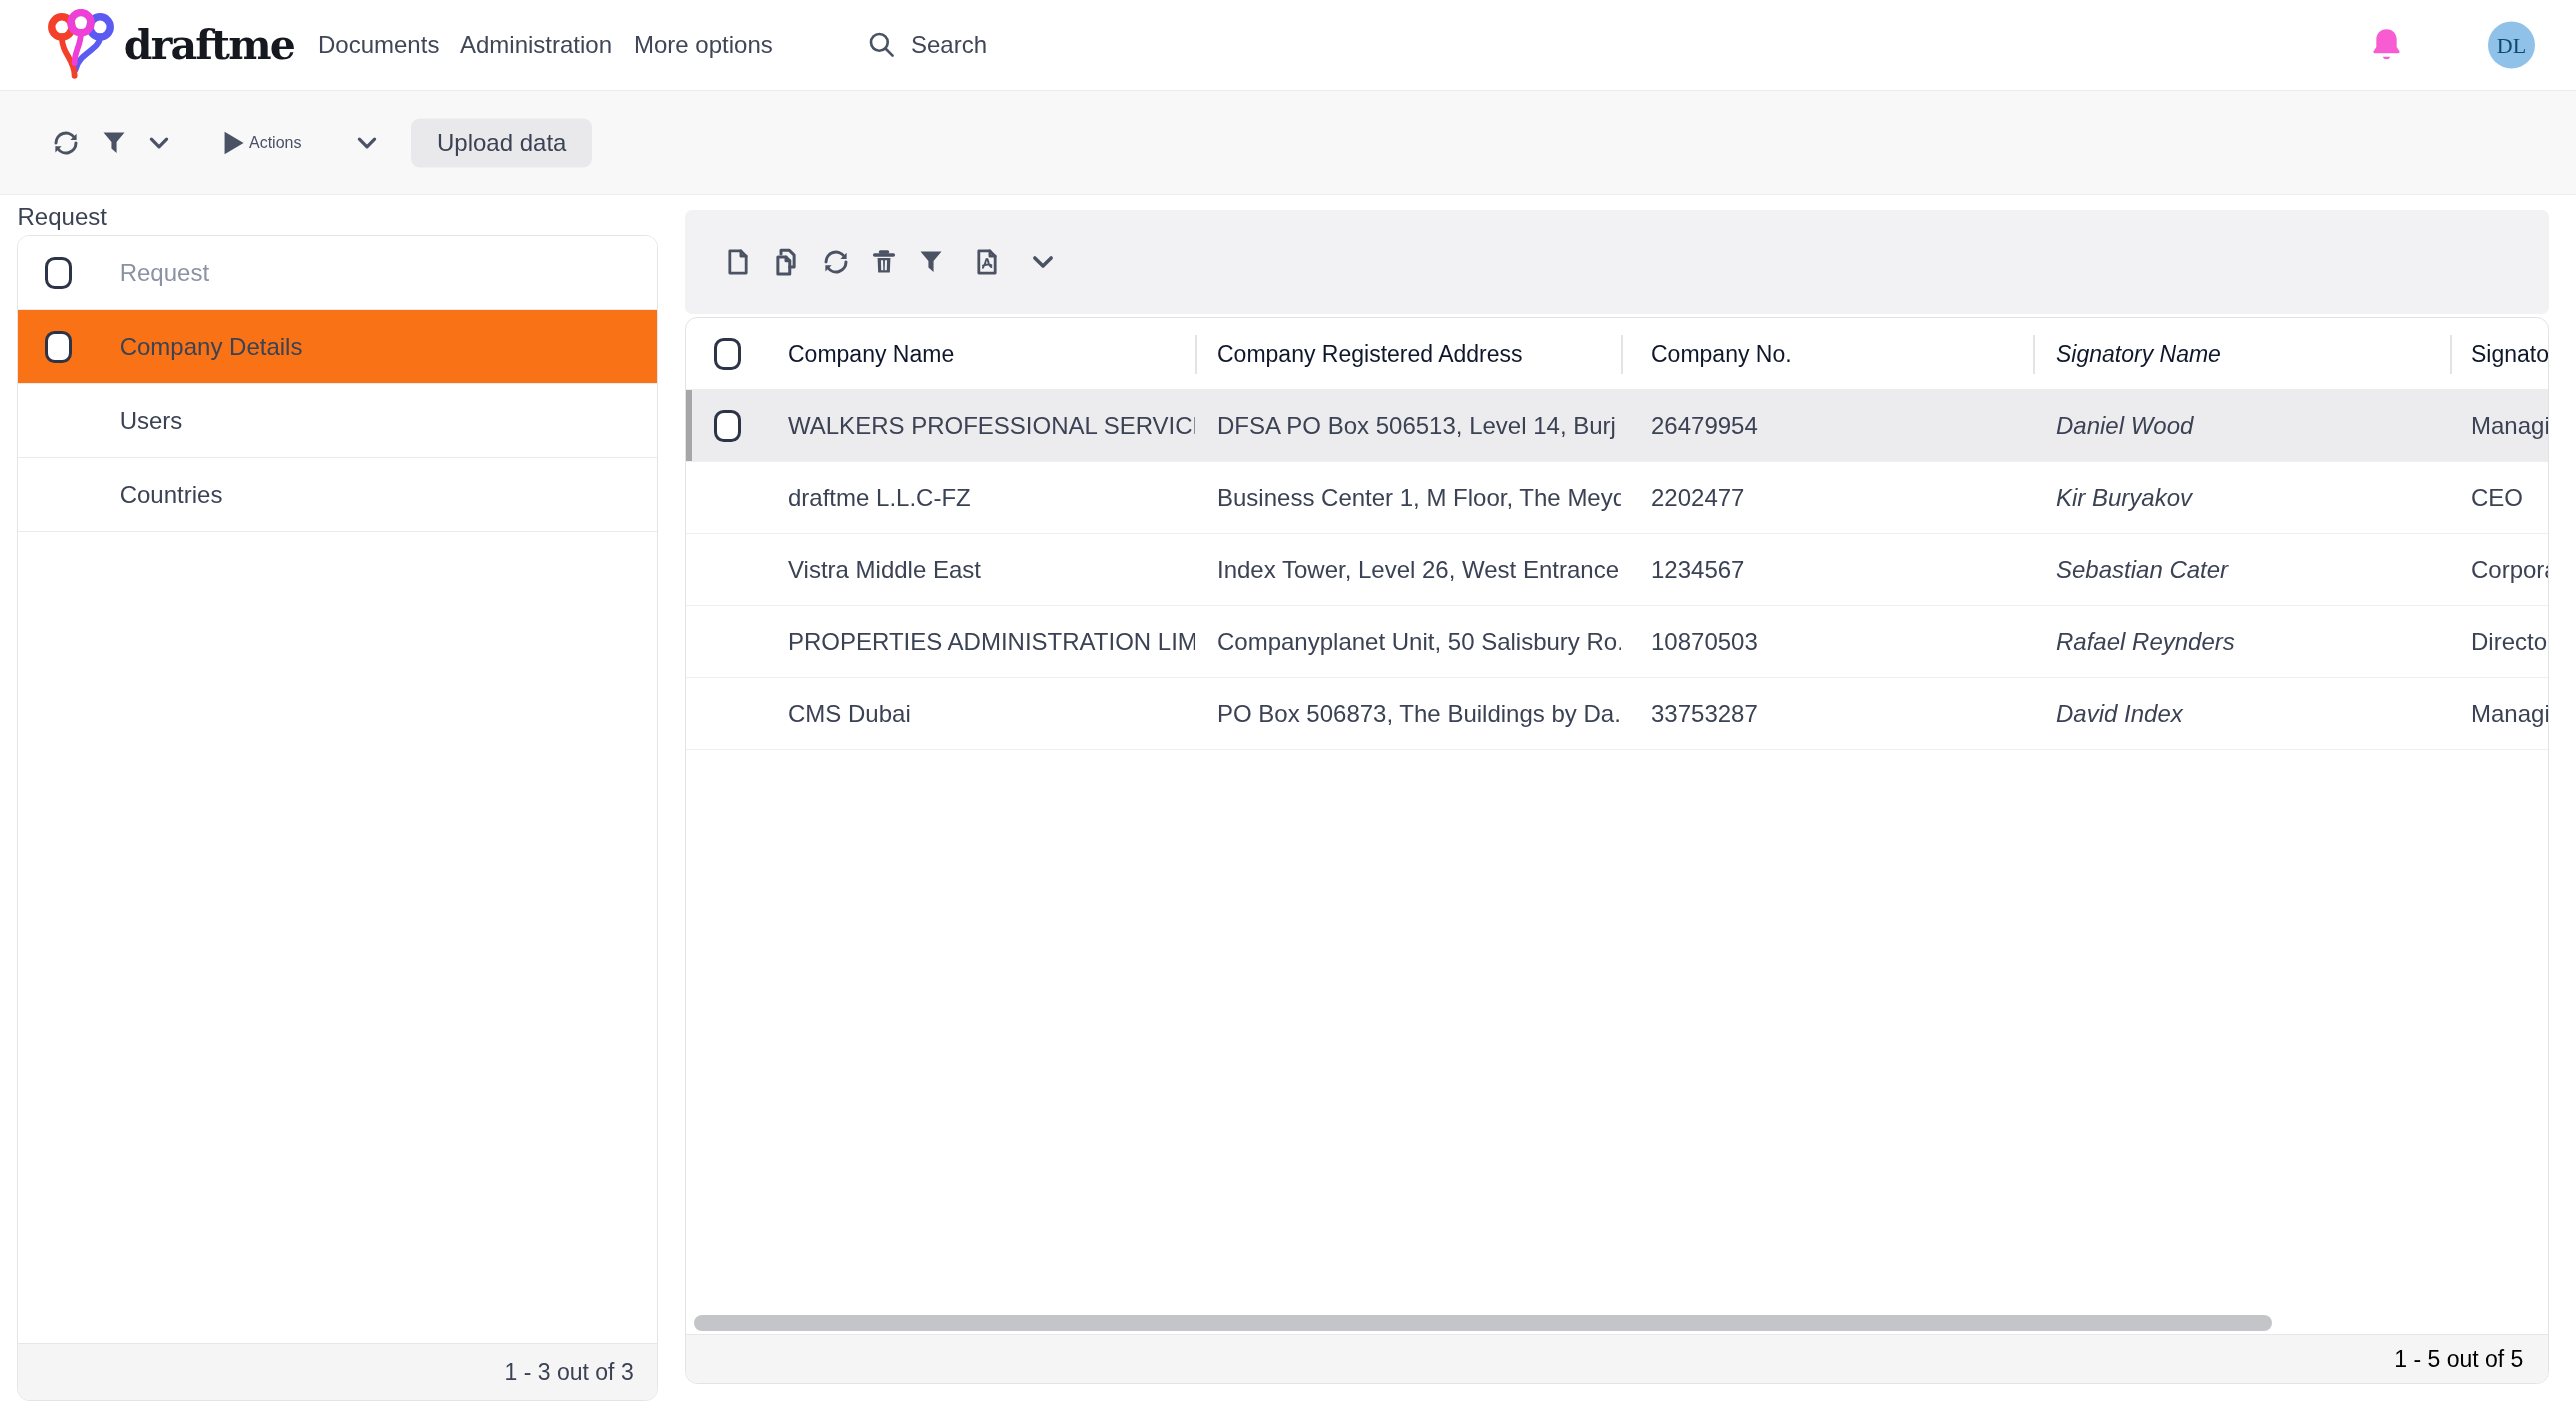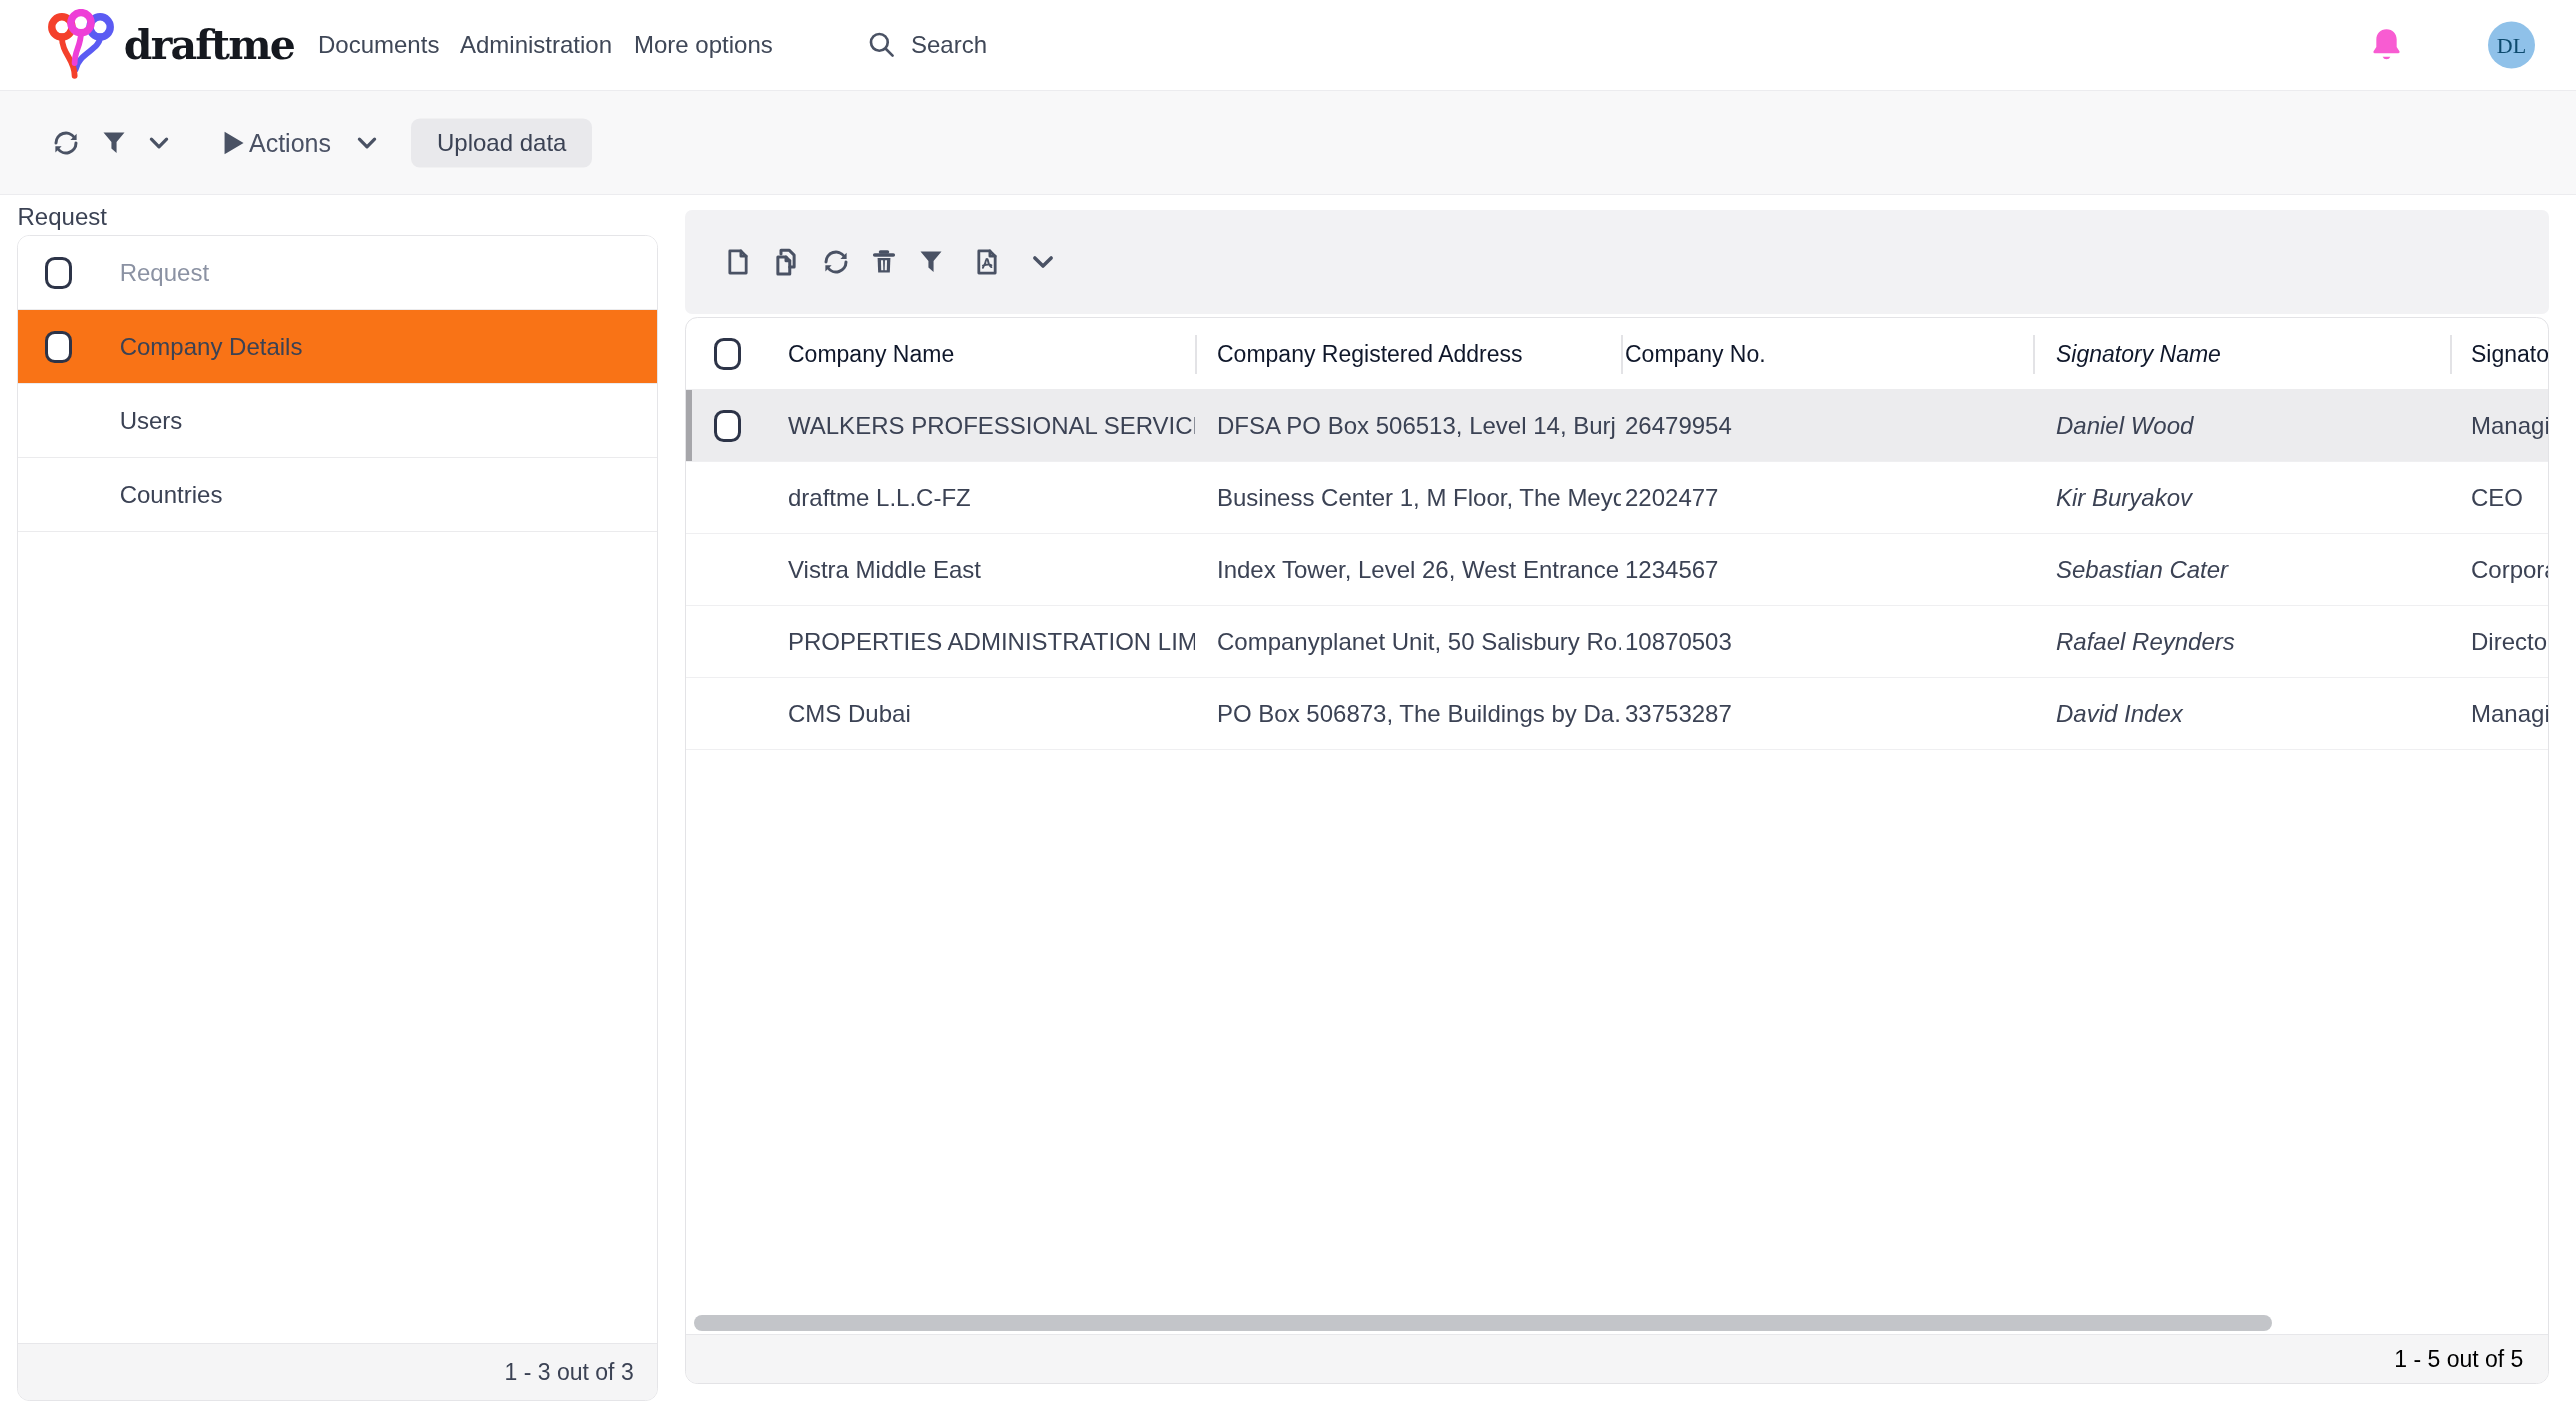--- a/index.html
+++ b/index.html
@@ -23,21 +23,21 @@
   .search-box span { font-size:24px; font-weight:500; color:#3f4757; }
   .avatar { width:47px; height:47px; border-radius:50%; background:var(--avatar_blue,#8fc1e9);
             display:flex; align-items:center; justify-content:center;
             color:#0c4a6e; font-size:22px; font-weight:500; cursor:pointer;font-family:Liberation Serif, serif; }
 
   
   .toolbar-strip { position:absolute; left:0; top:90px; width:2576px; height:105px;
                    background:#f8f8f9; border-top:1.8px solid #ececef; border-bottom:1.8px solid #ececef; }
   .toolbar-strip .v { position:absolute; top:50%; transform:translateY(-50%); }
   .icon-btn { cursor:pointer; }
-  .actions-label { font-size:25px; color:#4a5164; cursor:pointer; }
+  .actions-label { font-size:16px; color:#4a5164; cursor:pointer; }
   .upload-btn { left:411px; height:49px; padding:0 26px; background:#e9e9ec; border:none; border-radius:8.8px;
                 font-family:inherit; font-size:24px; color:#3b4254; cursor:pointer; display:flex; align-items:center; }
 
   
   .page-title { position:absolute; left:17.5px; top:203px; font-size:24px; color:#3b4254; }
 
   
   .sidebar-panel { position:absolute; left:16.7px; top:235px; width:641px; height:1166px;
                    background:#ffffff; border:1.8px solid #e5e5e8; border-radius:12.3px;
                    display:flex; flex-direction:column; overflow:hidden; }
@@ -68,21 +68,21 @@
   .t-grid { display:grid; grid-template-columns:70px 439px 426px 412px 417px 1fr; align-items:center; }
   .t-header { height:72px; border-bottom:1.8px solid #ececee; color:#0f172a; font-size:23px; }
   .t-header .hcell { position:relative; height:72px; display:flex; align-items:center; overflow:hidden; white-space:nowrap; cursor:pointer; }
   .t-header .hcell.sep:before { content:""; position:absolute; left:0; top:16.7px; width:1.8px; height:39px; background:#e3e3e6; }
   .t-row { position:relative; height:72px; border-bottom:1.8px solid #efeff1; font-size:24px; color:#3b4254; cursor:pointer; background:#ffffff; }
   .t-row.selected { background:#ececee; }
   .t-row.selected .accent { position:absolute; left:0; top:0; width:6.1px; height:100%; background:#a6a6aa; }
   .t-cell { overflow:hidden; white-space:nowrap; }
   .pad-name { padding-left:32px; }
   .pad-addr { padding-left:22px; }
-  .pad-num  { padding-left:4px; }
+  .pad-num  { padding-left:30px; }
   .pad-sig  { padding-left:23px;font-style:italic; }
   .pad-title{ padding-left:21px; }
   .cbcell { display:flex; justify-content:flex-start; padding-left:28px; }
   .hscroll-thumb { position:absolute; left:8px; top:997px; width:1578px; height:16px;
                    background:#c3c5c9; border-radius:8px; cursor:pointer; }
   .main-footer { position:absolute; left:0; bottom:0; width:100%; height:49px; background:#f5f5f6;
                  border-top:1.8px solid #e7e7ea; display:flex; align-items:center; justify-content:flex-end;
                  padding-right:24.6px; font-size:23px; color:#000000; }
 
   .stroke-ic { stroke:#4a5264; fill:none; stroke-width:2.4; stroke-linecap:round; stroke-linejoin:round; }

